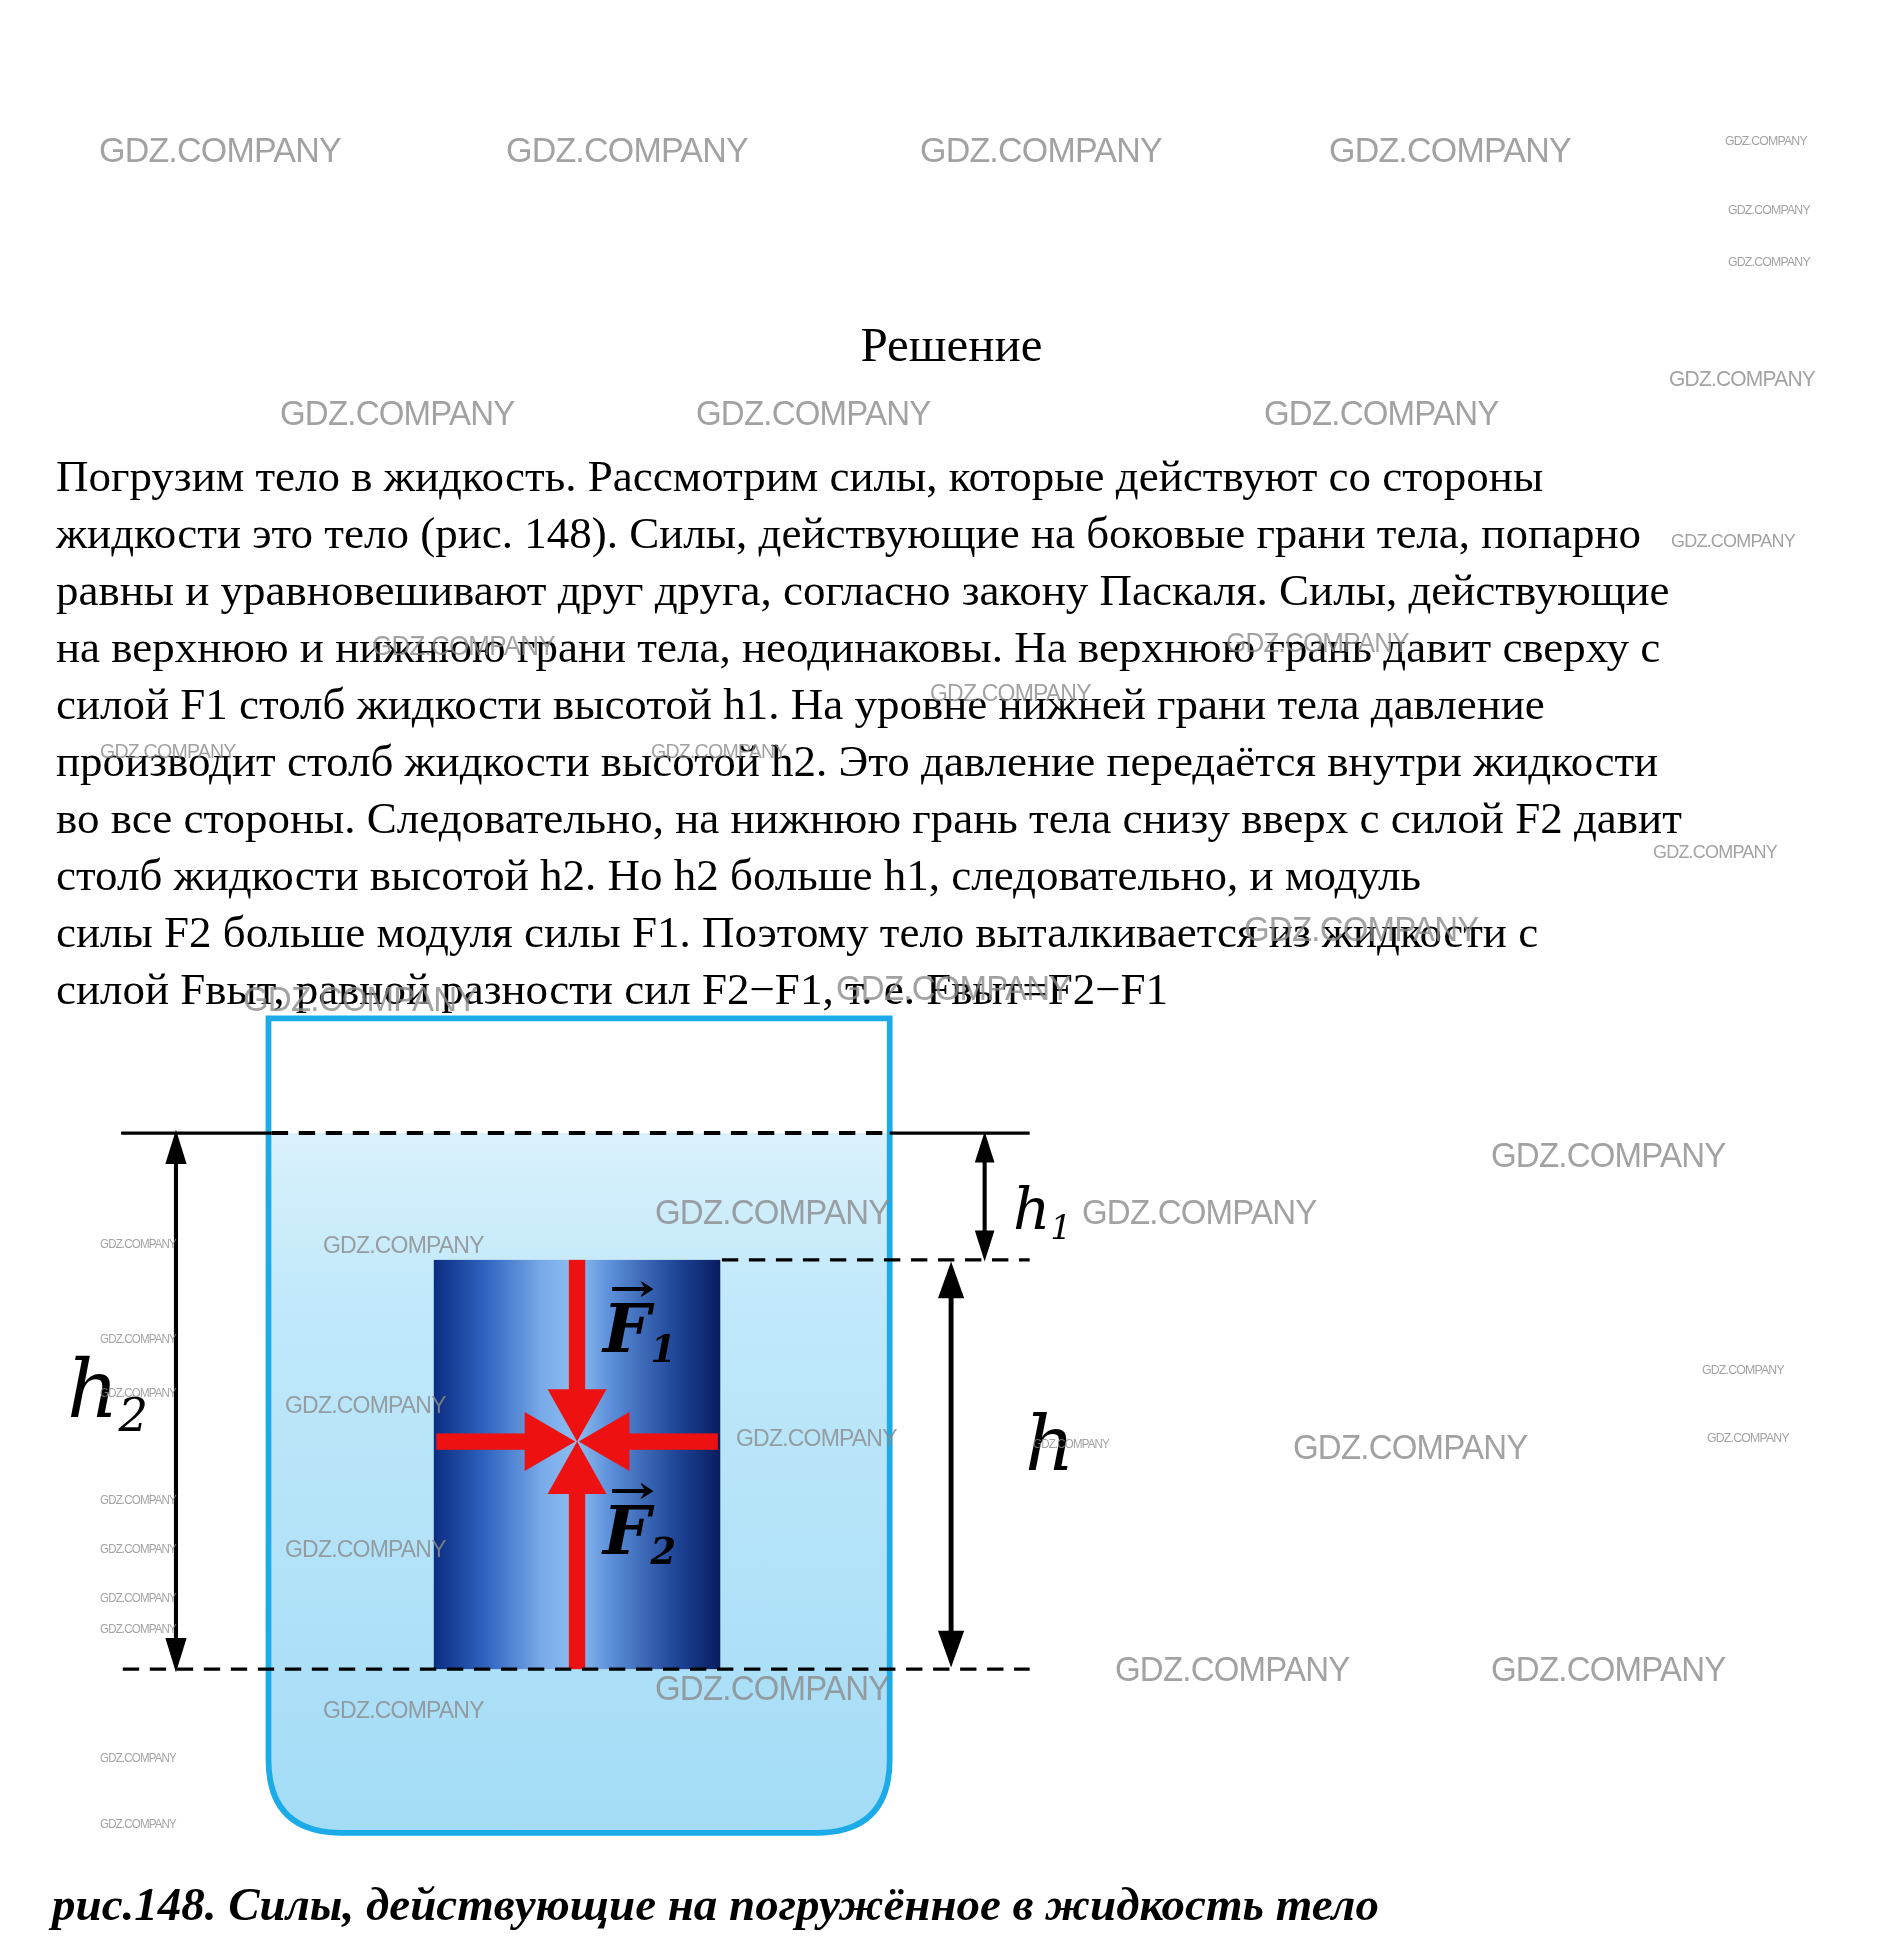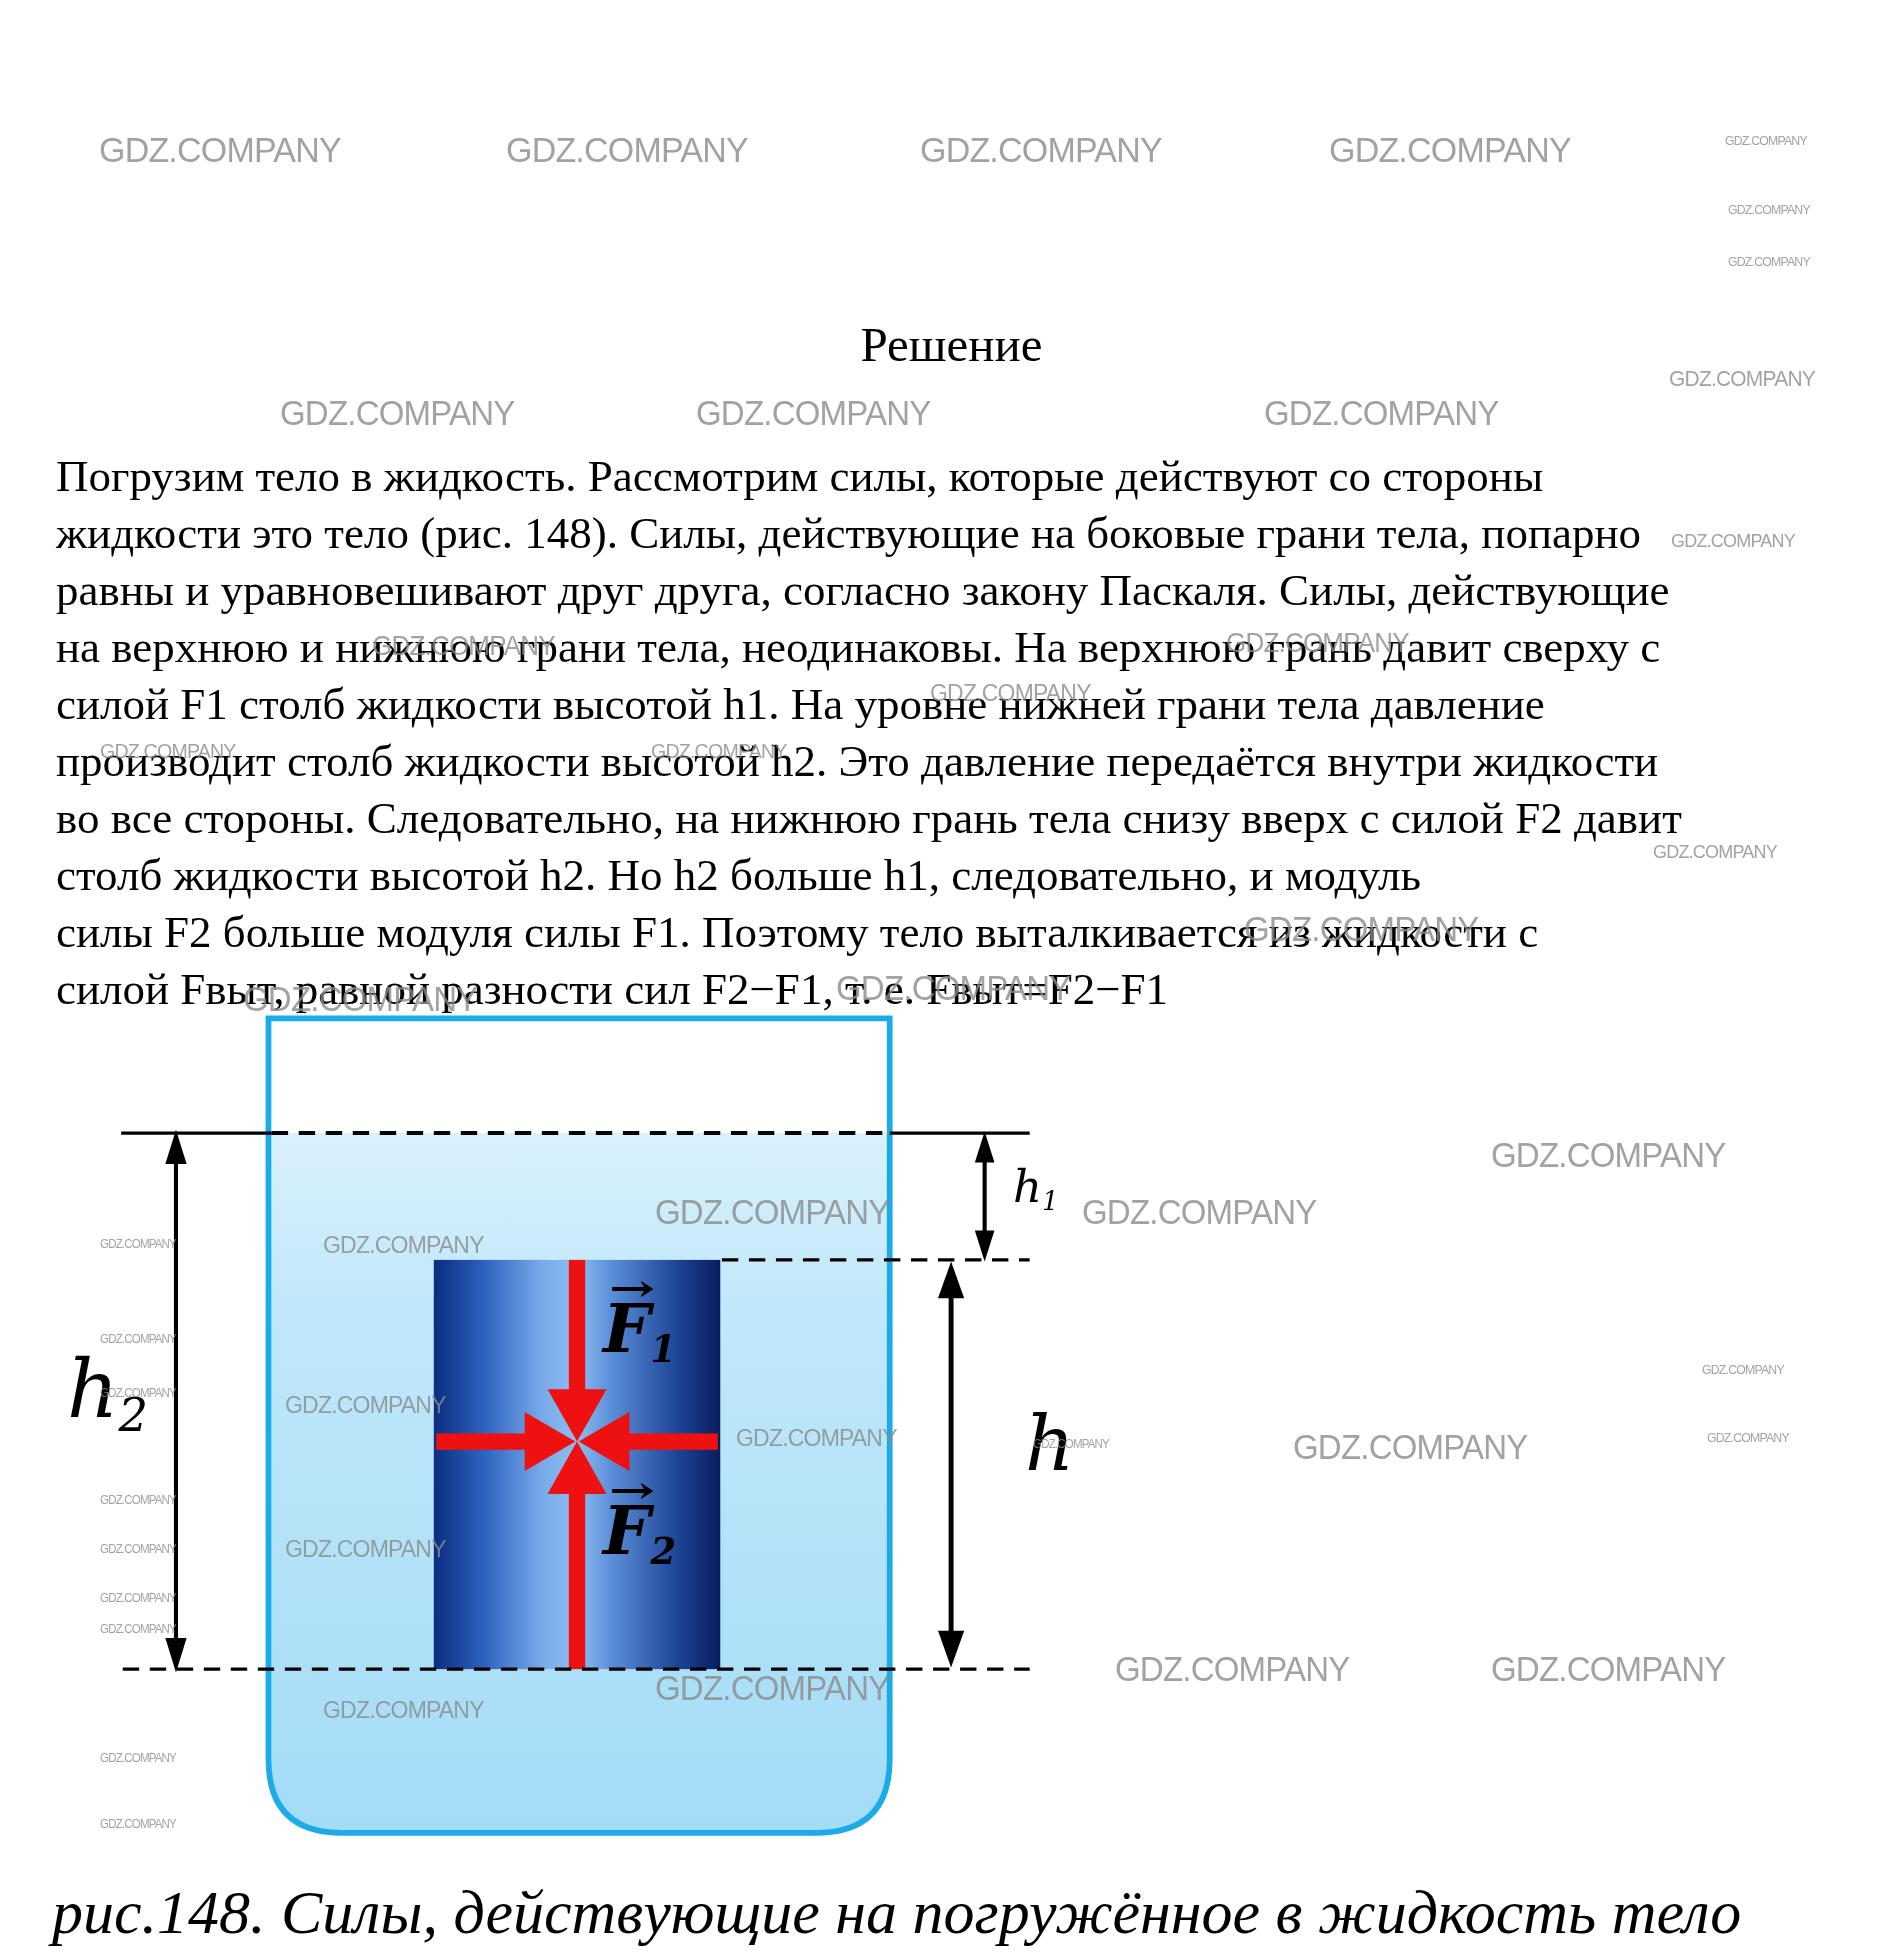--- a/index.html
+++ b/index.html
@@ -19,22 +19,22 @@
     position:absolute; top:316px; left:0; width:100%; text-align:center;
     font-size:49px; font-weight:normal; margin:0;
   }
   .solution {
     position:absolute; top:448px; left:56px; font-size:45px; line-height:57px;
     white-space:pre;
   }
   .figure { position:absolute; top:1002px; left:0; width:1903px; height:880px; }
   .fig-svg { position:absolute; left:0; top:0; }
   .caption {
-    position:absolute; top:1877px; left:52px; font-size:62px;
-    font-weight:normal; font-style:italic; white-space:pre;
+    position:absolute; top:1877px; left:52px; font-size:47px;
+    font-weight:bold; font-style:italic; white-space:pre;
   }
   
   .dim-label {
     position:absolute; font-family:"DejaVu Serif", serif; font-style:italic;
     line-height:1; color:#000; z-index:4;
   }
   .dim-label sub { font-size:0.58em; vertical-align:-0.3em; font-style:italic; }
   .force-label {
     position:absolute; font-family:"DejaVu Serif", serif; font-style:italic;
     font-weight:bold; line-height:0.95; color:#000; z-index:4;
@@ -135,21 +135,21 @@
       <g fill="#000" stroke="#000">
         <line x1="1162" y1="358" x2="1162" y2="772" stroke-width="6"></line>
         <polygon points="1162,317 1146,362 1178,362" stroke="none"></polygon>
         <polygon points="1162,813 1146,768 1178,768" stroke="none"></polygon>
       </g>
     </svg>
 
     <div class="dim-label" style="left:67px; top:348px; font-size:80px;">
       <span>h</span><sub>2</sub>
     </div>
-    <div class="dim-label" style="left:1013px; top:162px; font-size:45px;">
+    <div class="dim-label" style="left:1013px; top:178px; font-size:58px;">
       <span>h</span><sub>1</sub>
     </div>
     <div class="dim-label" style="left:1025px; top:403px; font-size:77px;">
       <span>h</span>
     </div>
 
     <div class="force-label" style="left:603px; top:277px; font-size:67px;">
       <span class="arrow">→</span>
       <span>F</span><sub>1</sub>
     </div>

